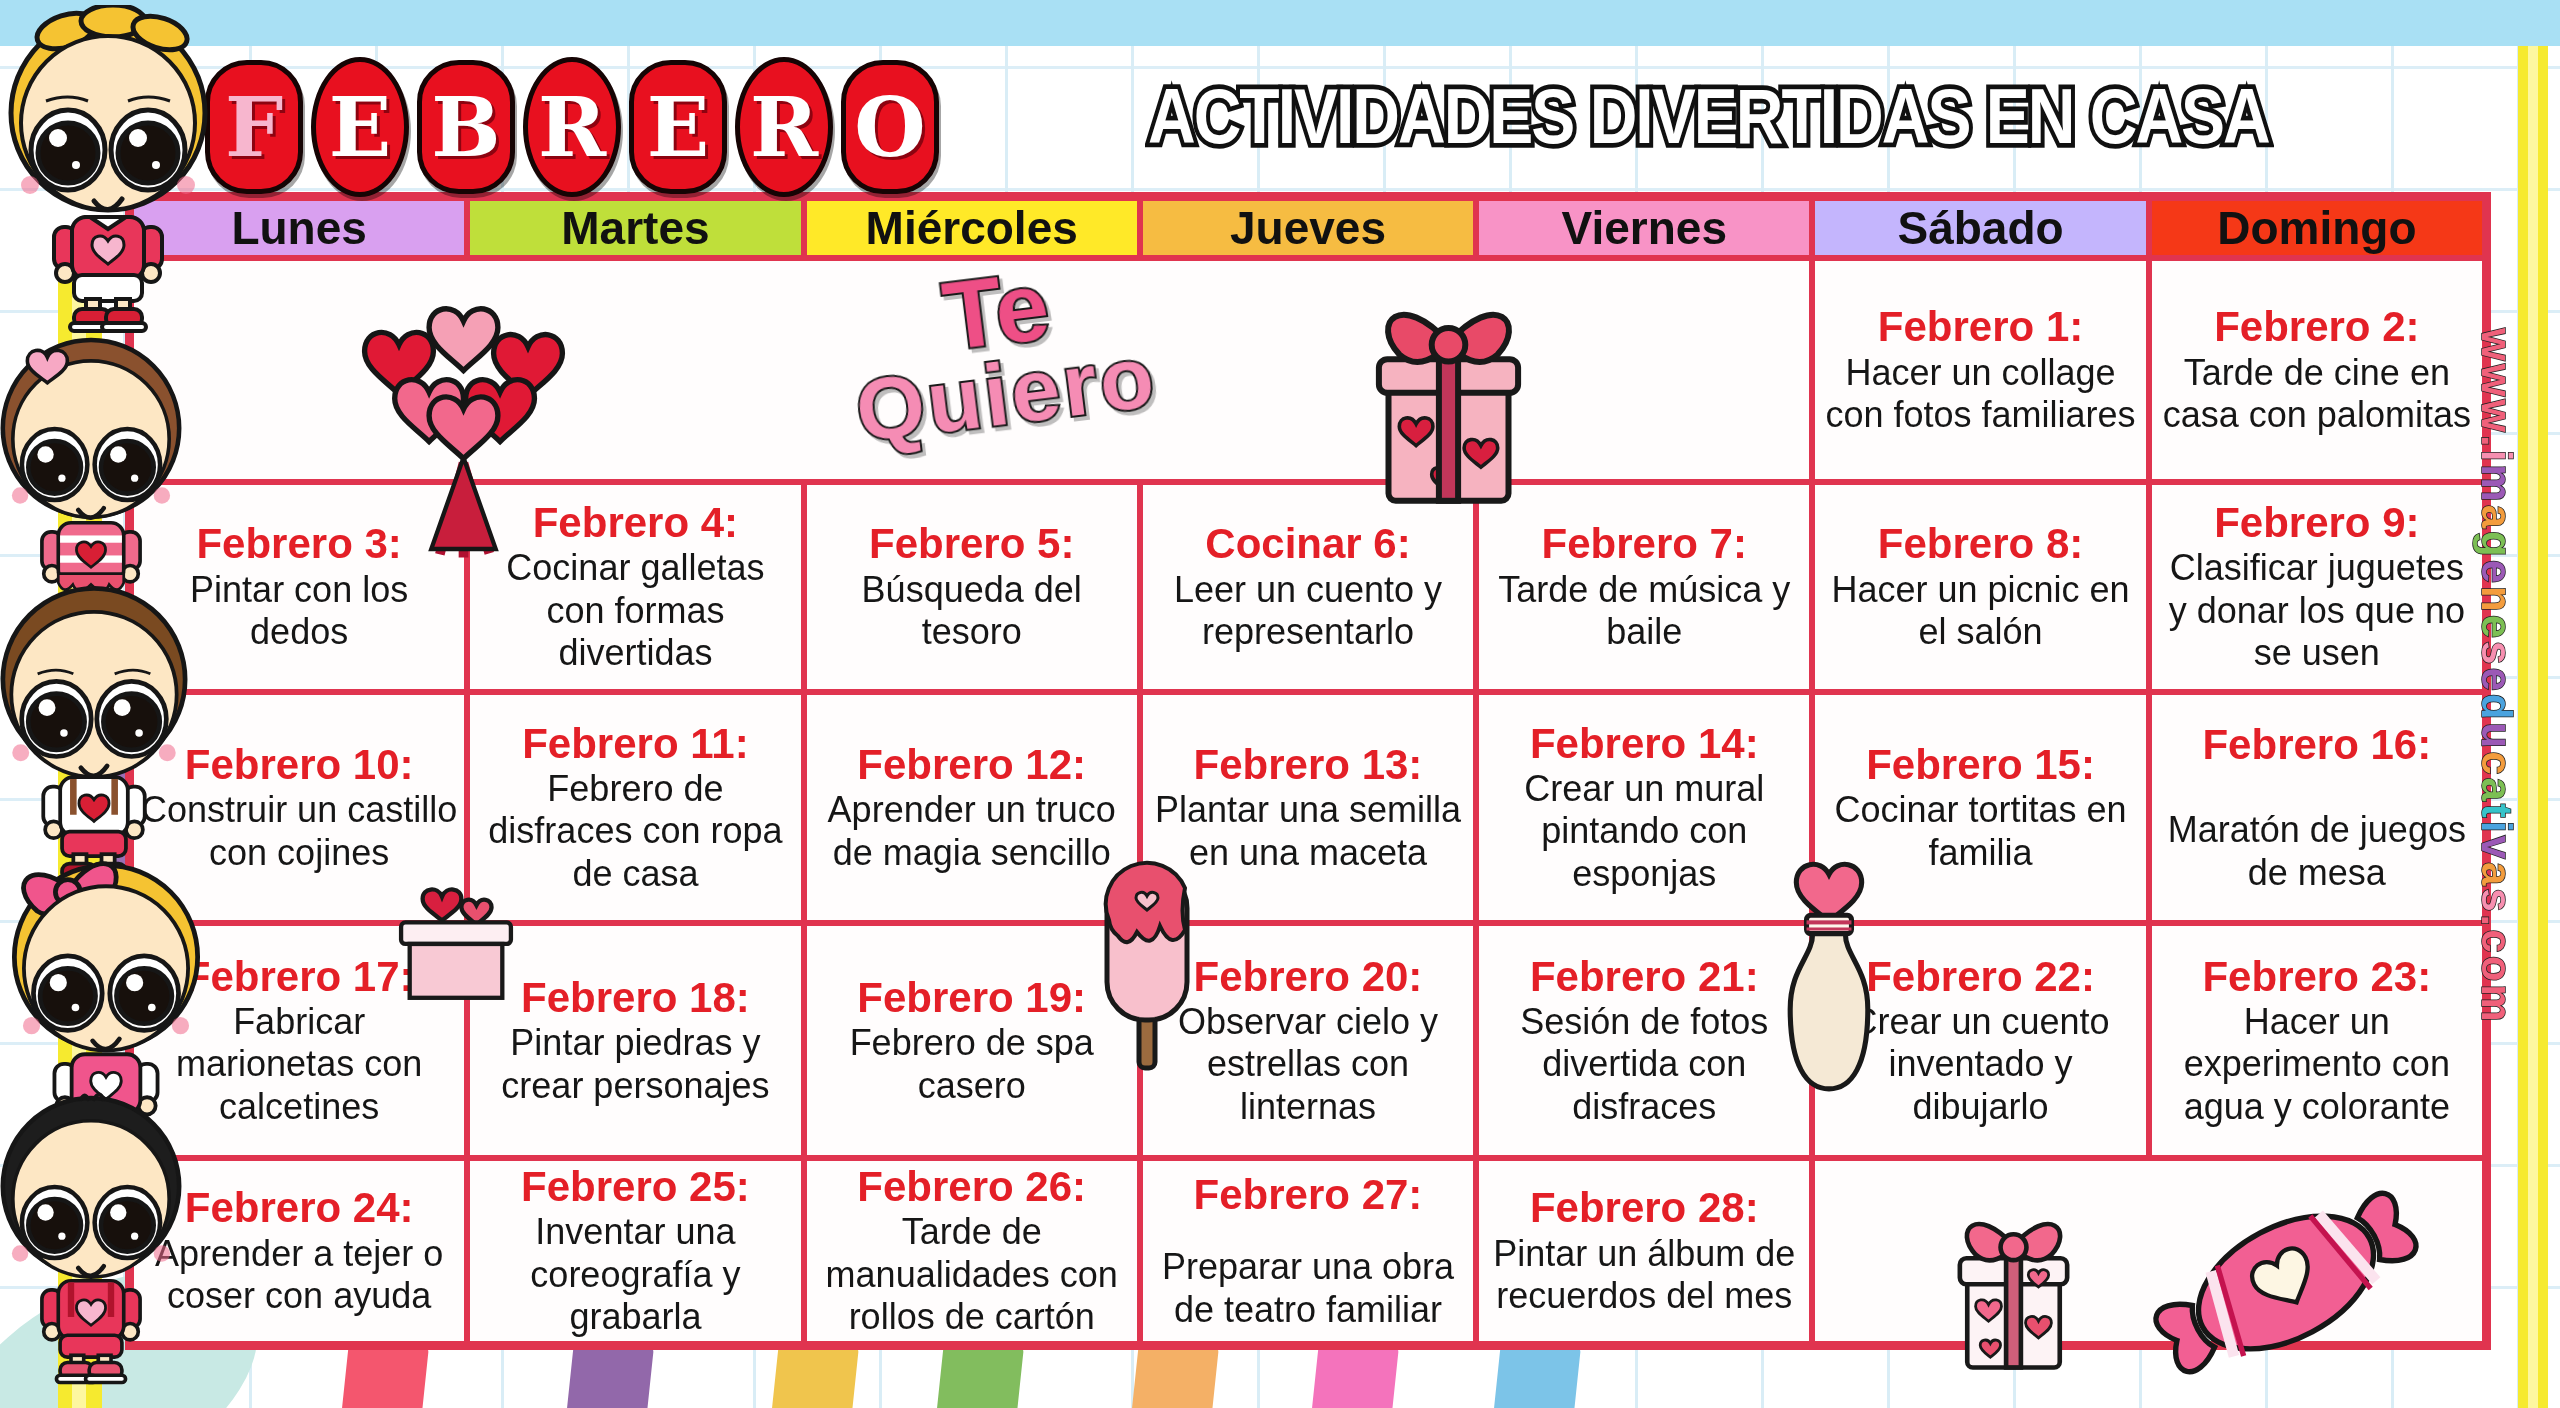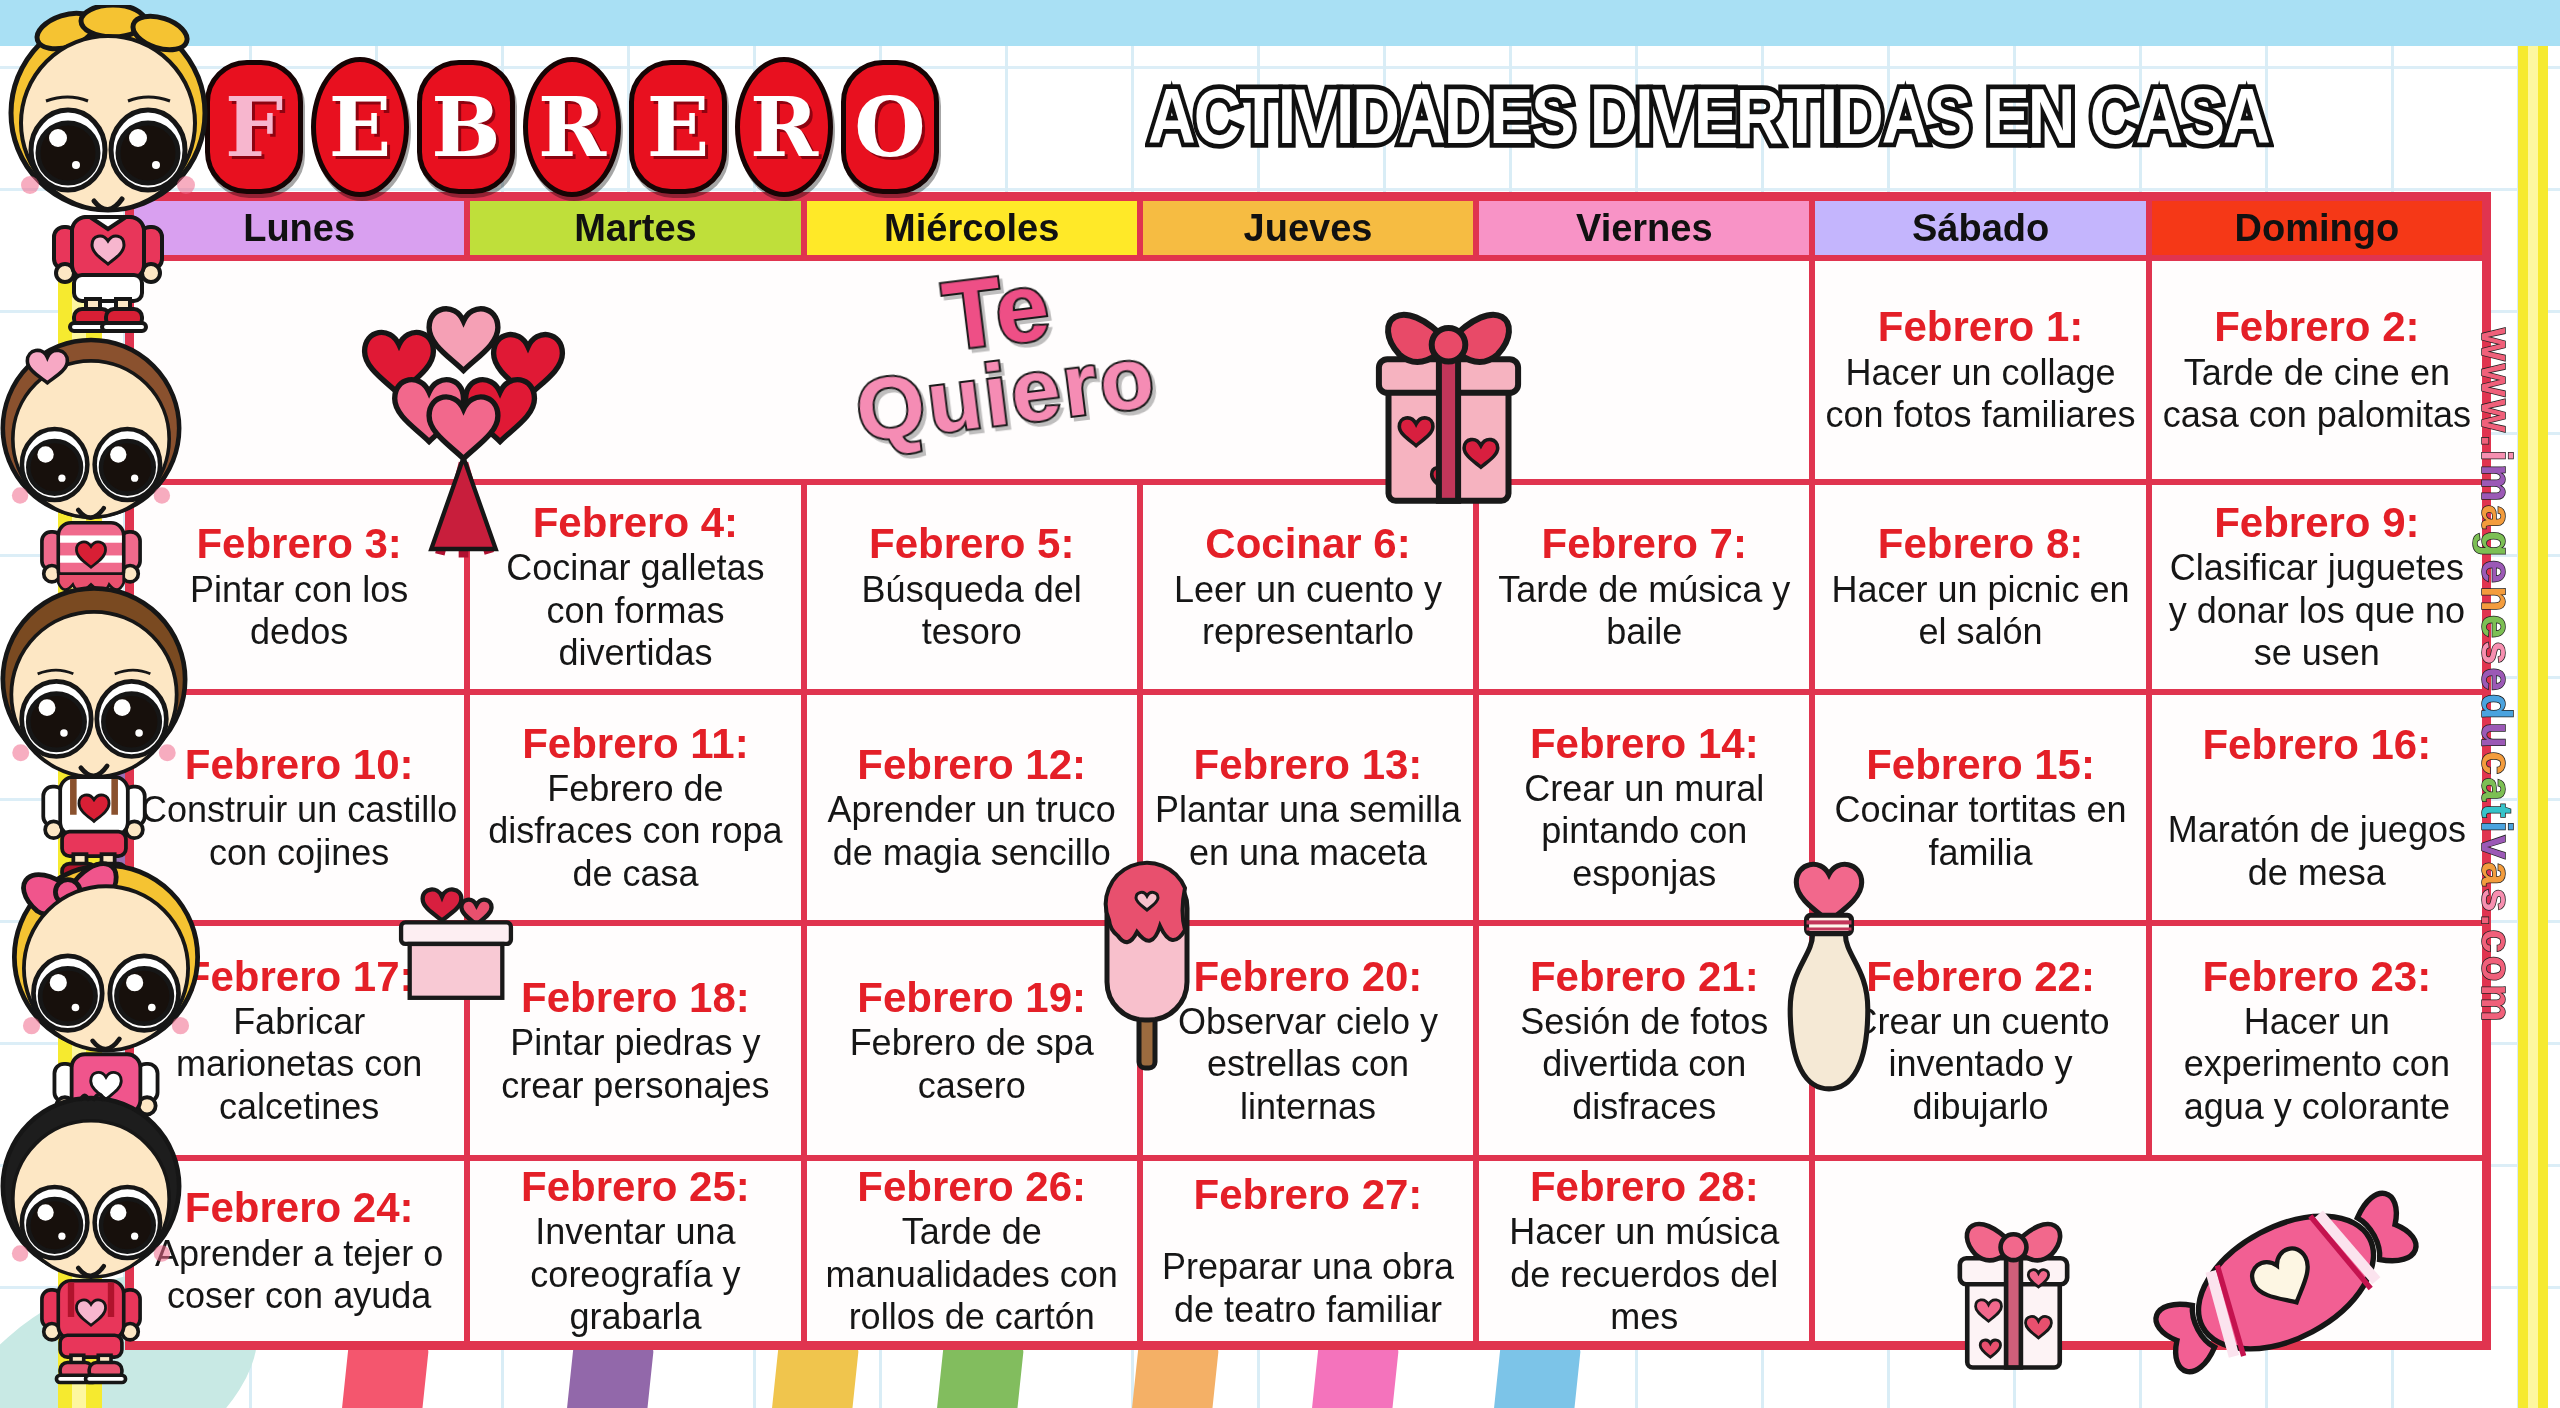--- a/index.html
+++ b/index.html
@@ -34,21 +34,21 @@
     -webkit-text-stroke:8px #101010;paint-order:stroke fill;transform:scale(1,1.18);
     font-family:"Liberation Sans",sans-serif;}
 
   
   .calendar{position:absolute;left:125px;top:192px;width:2366px;height:1158px;
     border:6px solid #e0344f;background:#fff;z-index:2;box-sizing:border-box;}
   .cal-grid{display:grid;width:100%;height:100%;
     grid-template-columns:repeat(7,1fr);
     grid-template-rows:60px 224px 210px 231px 235px 186px;}
   .day-header{border:3px solid #e0344f;display:flex;align-items:center;justify-content:center;
-    font-weight:700;font-size:38px;color:#111;}
+    font-weight:700;font-size:46px;color:#111;}
   .cal-cell{border:3px solid #e0344f;background:#fffdfd;display:flex;flex-direction:column;
     align-items:center;justify-content:center;text-align:center;padding:4px 6px;box-sizing:border-box;overflow:visible;}
   .cell-date{color:#e41f27;font-weight:800;font-size:42px;line-height:1.15;}
   .cell-text{color:#161616;font-size:36px;line-height:1.18;font-weight:500;}
   .decor-cell{background:#fffdfd;}
 
   
   .decor{position:absolute;z-index:3;pointer-events:none;}
   .te-quiero{transform:rotate(-7deg);text-align:center;font-weight:800;
     -webkit-text-stroke:4px #1a1a1a;paint-order:stroke fill;line-height:.9;
@@ -206,21 +206,21 @@
         <div class="cal-cell" style="grid-area: 6 / 3 / auto / span 1;">
           <div class="cell-date">Febrero 26:</div>
           <div class="cell-text">Tarde de manualidades con rollos de cartón</div>
         </div>
         <div class="cal-cell" style="grid-area: 6 / 4 / auto / span 1; gap: 27px;">
           <div class="cell-date">Febrero 27:</div>
           <div class="cell-text">Preparar una obra de teatro familiar</div>
         </div>
         <div class="cal-cell" style="grid-area: 6 / 5 / auto / span 1;">
           <div class="cell-date">Febrero 28:</div>
-          <div class="cell-text">Hacer un música de recuerdos del mes</div>
+          <div class="cell-text">Pintar un álbum de recuerdos del mes</div>
         </div>
         <div class="cal-cell decor-cell" style="grid-area: 6 / 6 / auto / span 2;"></div>
       </div>
 
     <svg class="decor" style="left:225px;top:82px;" width="215" height="280" viewBox="0 0 200 260">
       <g stroke="#161616" stroke-width="5">
         <path d="M100,170 L78,255 M100,170 L100,258 M100,170 L124,254" stroke="#b01030" stroke-width="9" fill="none"></path>
         <path d="M100,165 L70,250 L130,250 Z" fill="#c81e3c" stroke-width="4"></path>
         <path d="M40,60 C48,42 72,46 72,66 C72,82 52,94 40,106 C28,94 8,82 8,66 C8,46 32,42 40,60 Z" fill="#e01935"></path>
         <path d="M100,38 C108,20 132,24 132,44 C132,60 112,72 100,84 C88,72 68,60 68,44 C68,24 92,20 100,38 Z" fill="#f5a0b5"></path>

